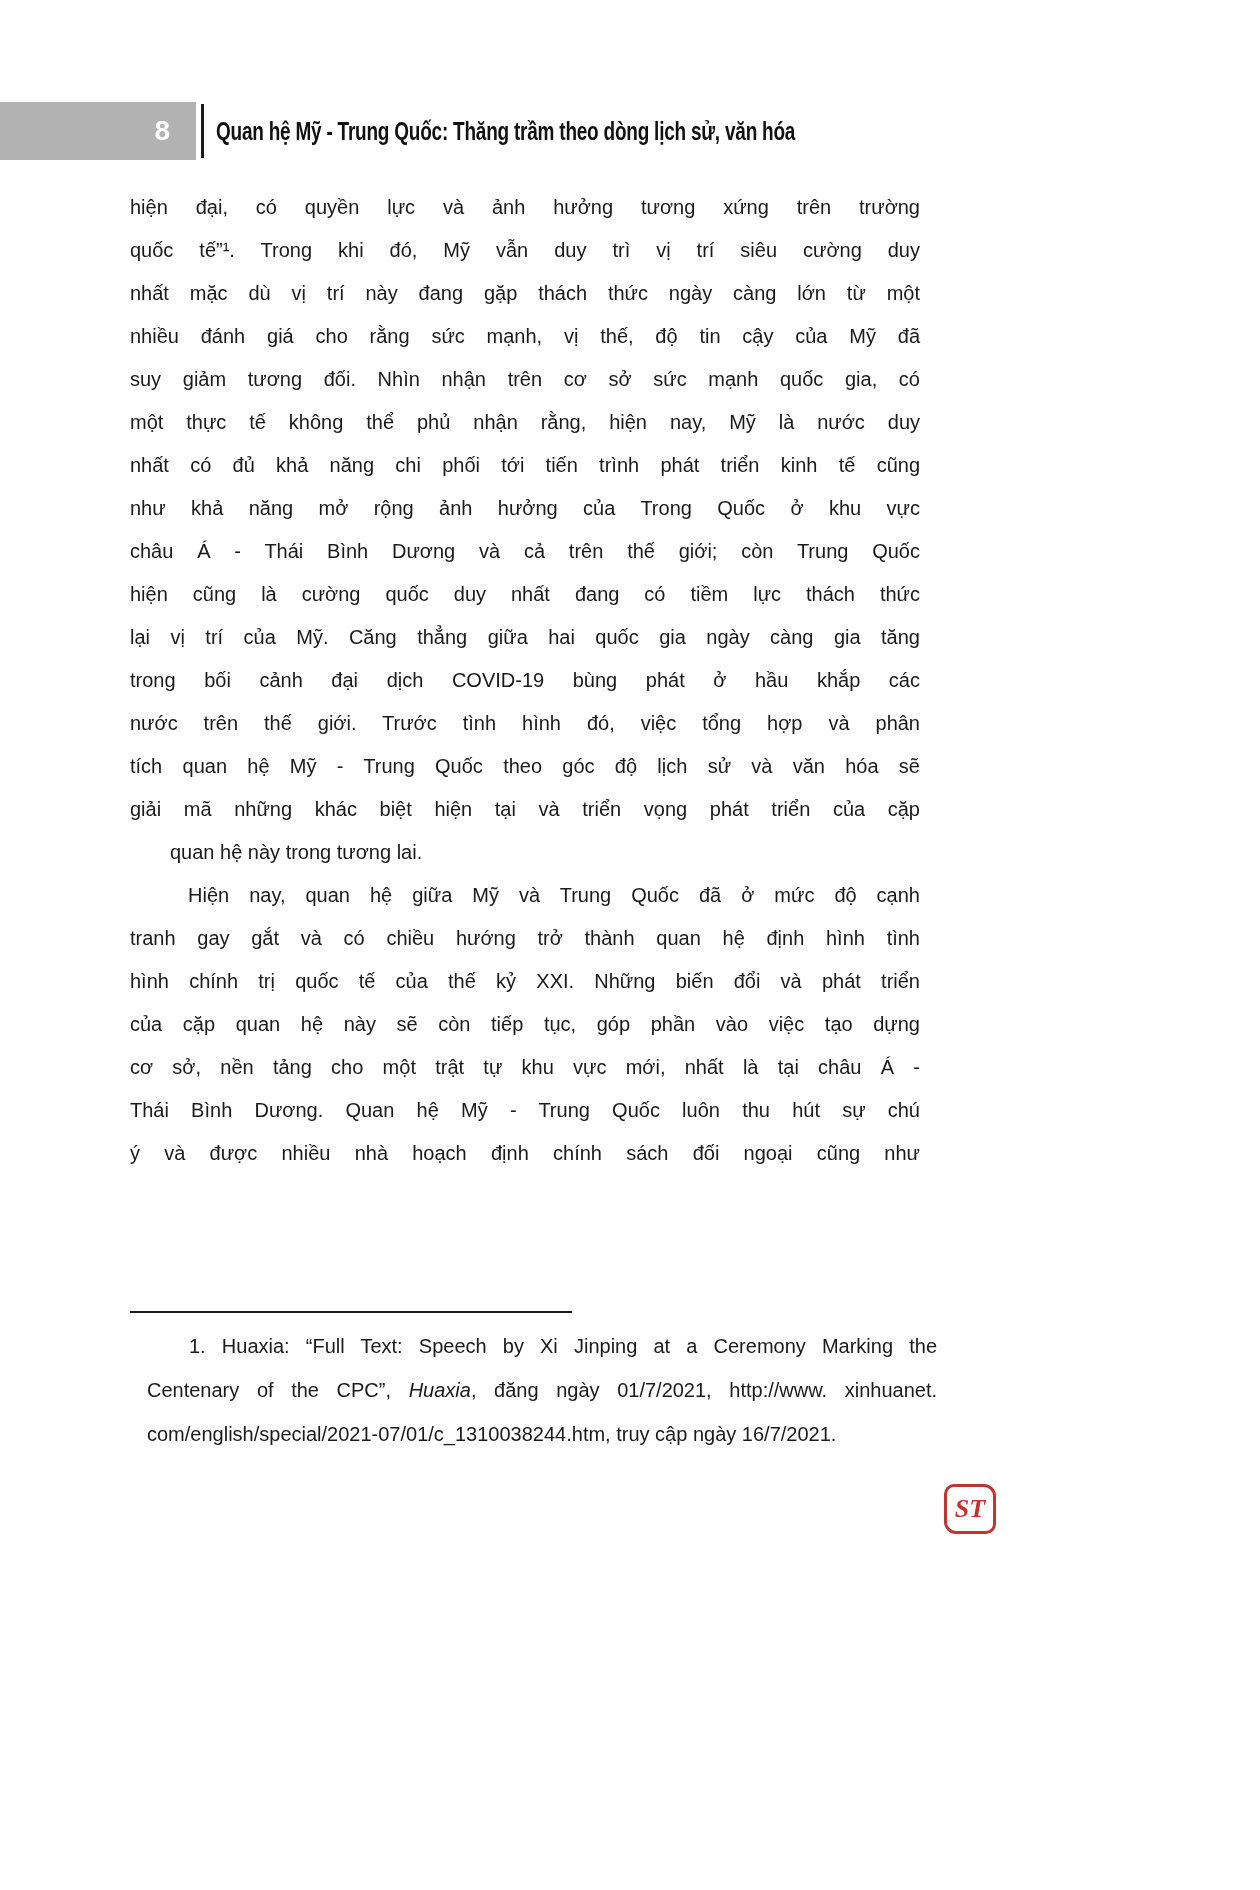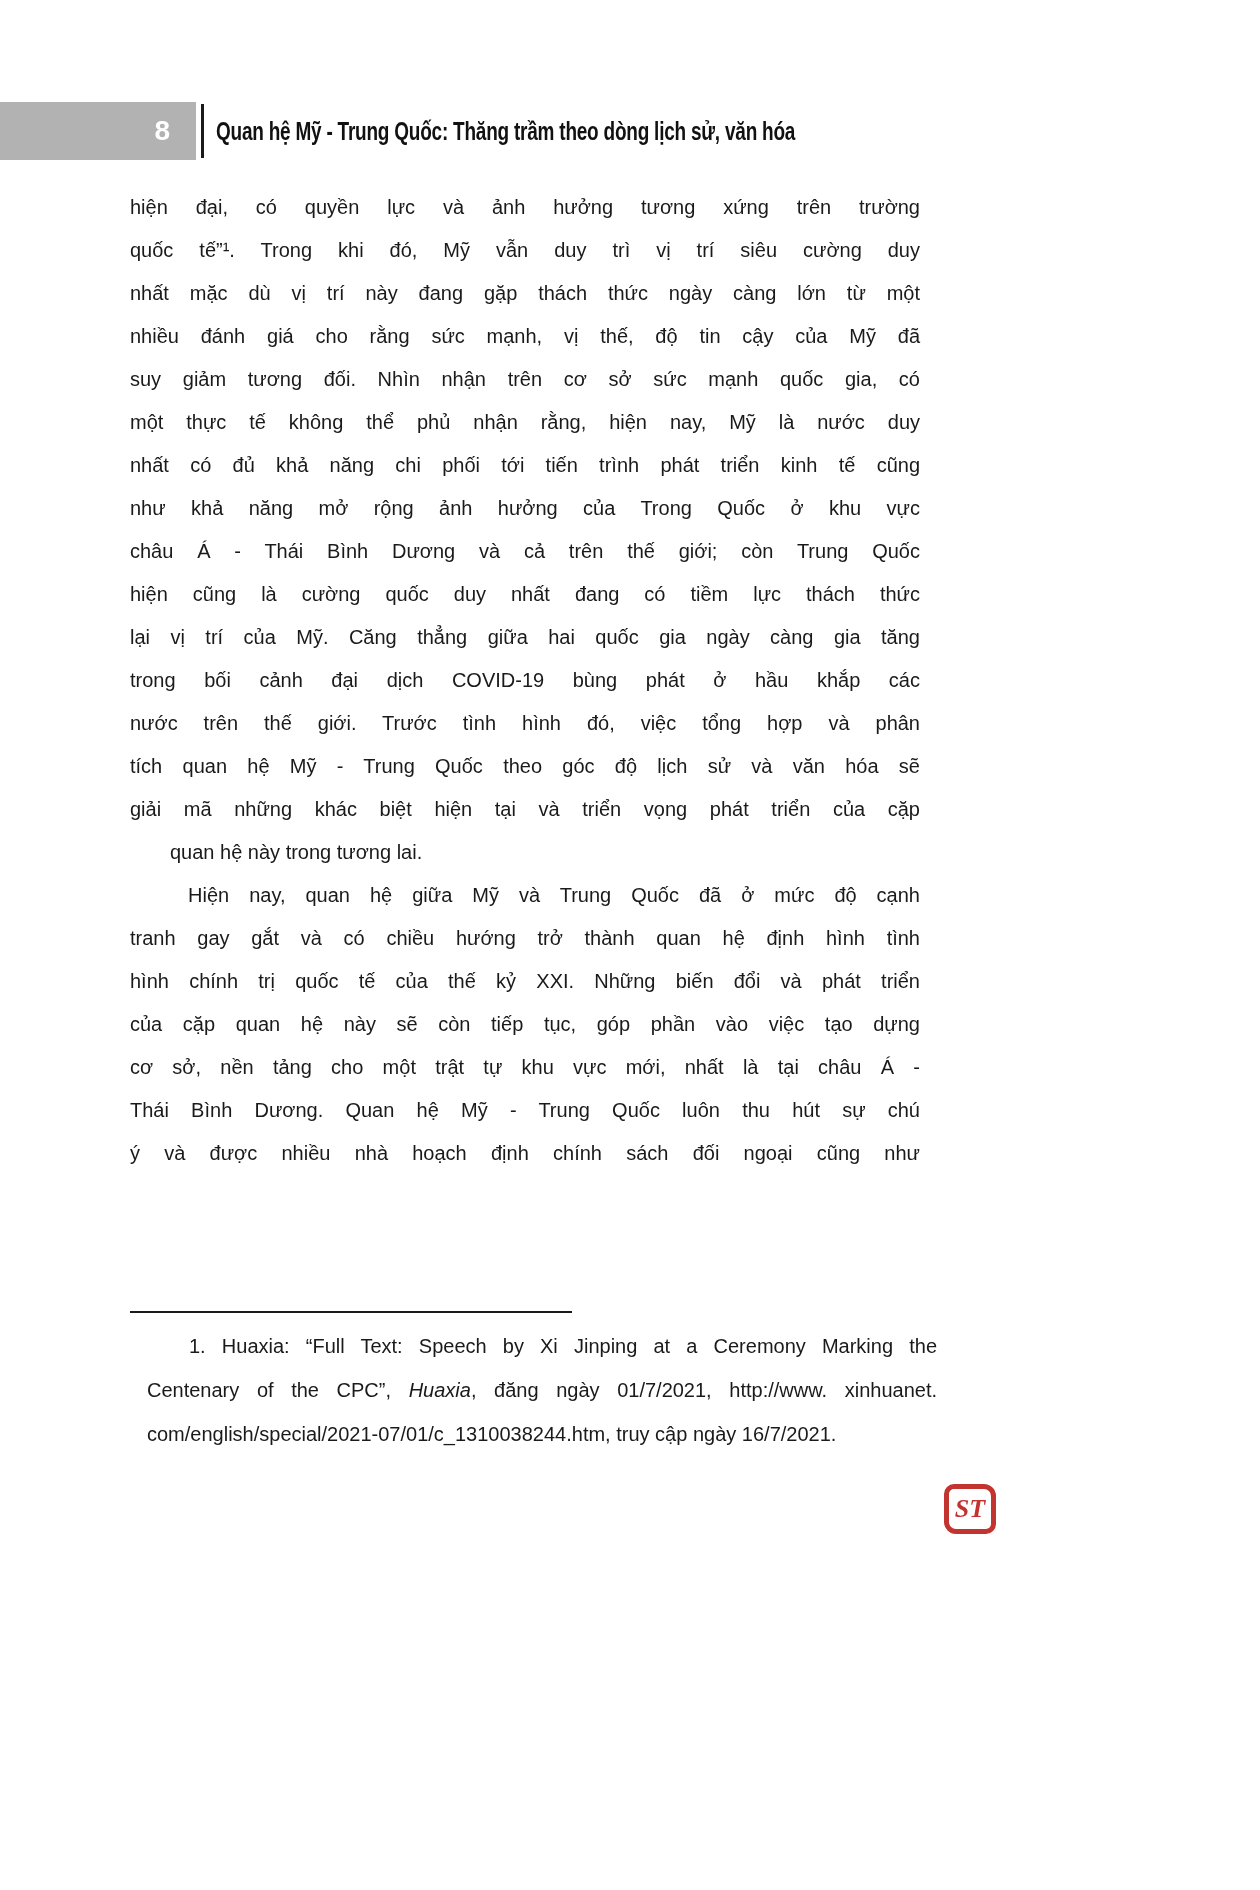--- a/index.html
+++ b/index.html
@@ -65,21 +65,21 @@
   }
   .fn-line { text-align: justify; text-align-last: justify; }
   .fn-line.last { text-align-last: left; }
   .fn-line.indent { text-indent: 42px; }
   .it { font-style: italic; }
 
   
   .logo {
     position: absolute; left: 944px; top: 1484px;
     width: 52px; height: 50px;
-    border: 5px solid #3b82f6;
+    border: 3px solid #3b82f6;
     border-radius: 10px 12px 10px 12px;
     display: flex; align-items: center; justify-content: center;
     color: #c23430;
     background: #ffffff;
   }
   .logo-text {
     font-family: "Liberation Serif", serif;
     font-style: italic;
     font-weight: bold;
     font-size: 26px;

